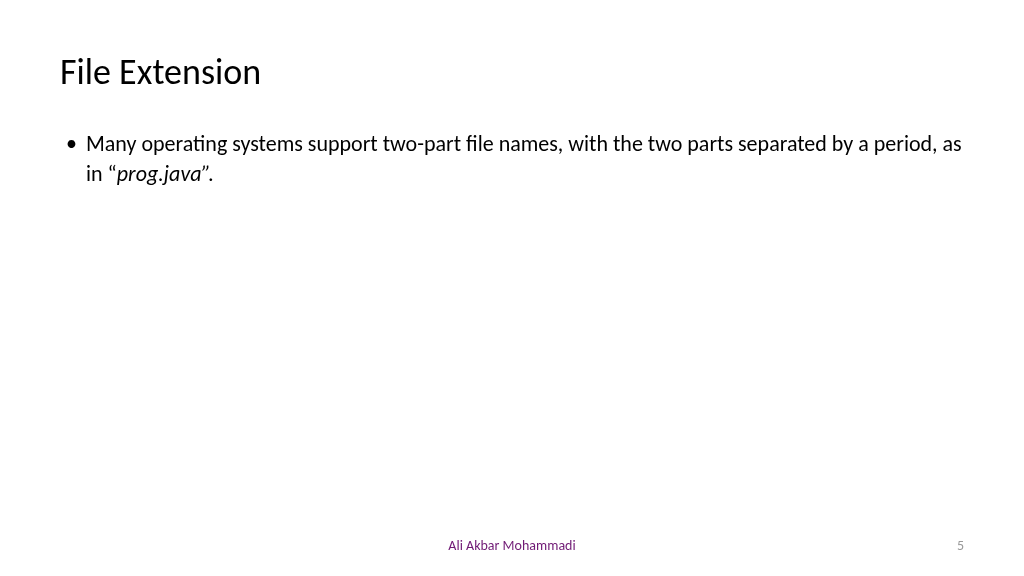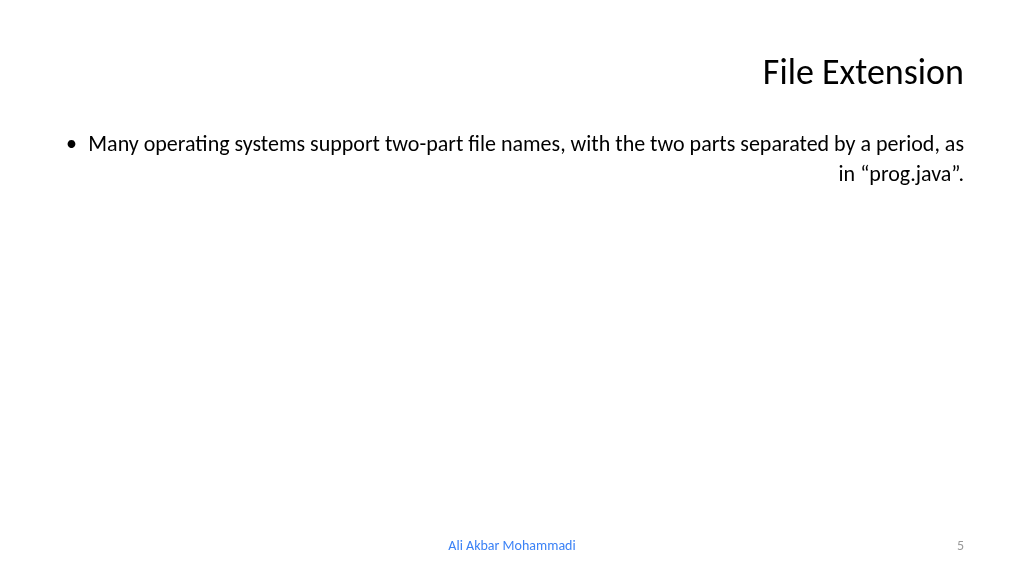--- a/index.html
+++ b/index.html
@@ -1,15 +1,15 @@
 <!DOCTYPE html>
 <html><head>
   <meta charset="utf-8">
   <style>
-    * { margin: 0; padding: 0; box-sizing: border-box; text-align: right; }
+    * { margin: 0; padding: 0; box-sizing: border-box; }
     body {
       width: 1024px;
       height: 576px;
       background: #fff;
       font-family: Calibri, "Segoe UI", Arial, sans-serif;
       position: relative;
       color: #000;
     }
     .slide {
       width: 100%;
@@ -37,28 +37,29 @@
     }
     .bullets li::before {
       content: "•";
       position: absolute;
       left: 6px;
       top: 0;
       font-size: 22px;
       color: #000;
     }
     .italic {
+      font-style: italic;
     }
     .footer-author {
       position: absolute;
       left: 50%;
       transform: translateX(-50%);
       bottom: 22px;
       font-size: 14px;
-      color: #3b82f6;
+      color: #701a75;
     }
     .footer-page {
       position: absolute;
       right: 60px;
       bottom: 22px;
       font-size: 14px;
       color: #9a9a9a;
     }
   </style>
 </head>

